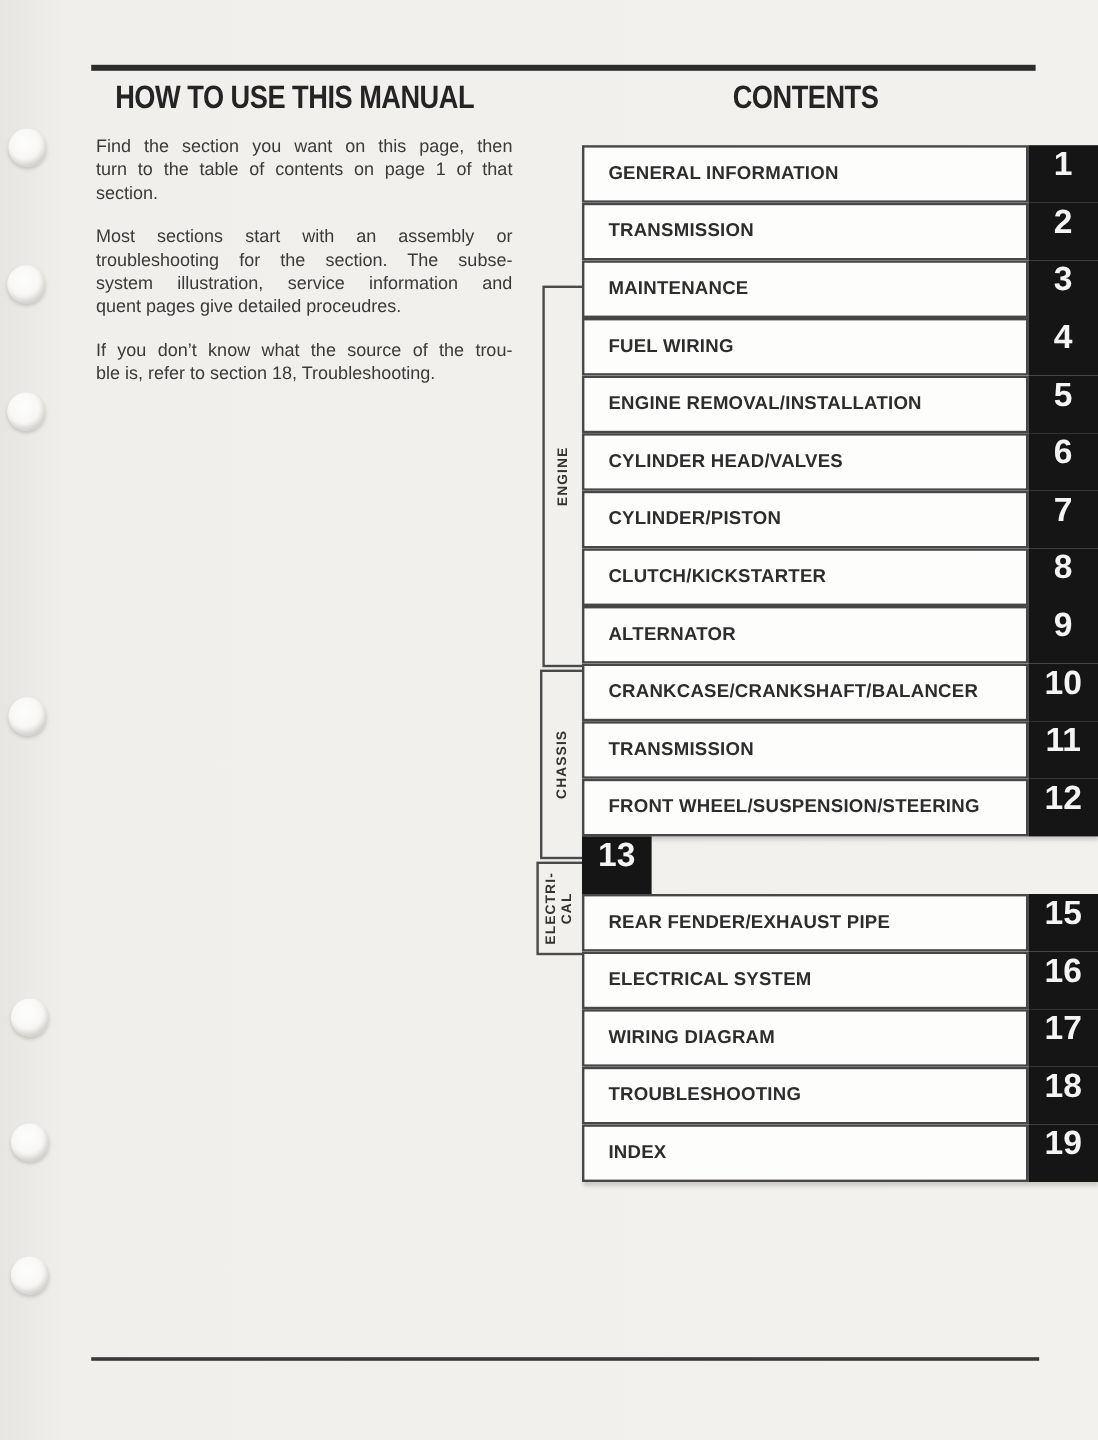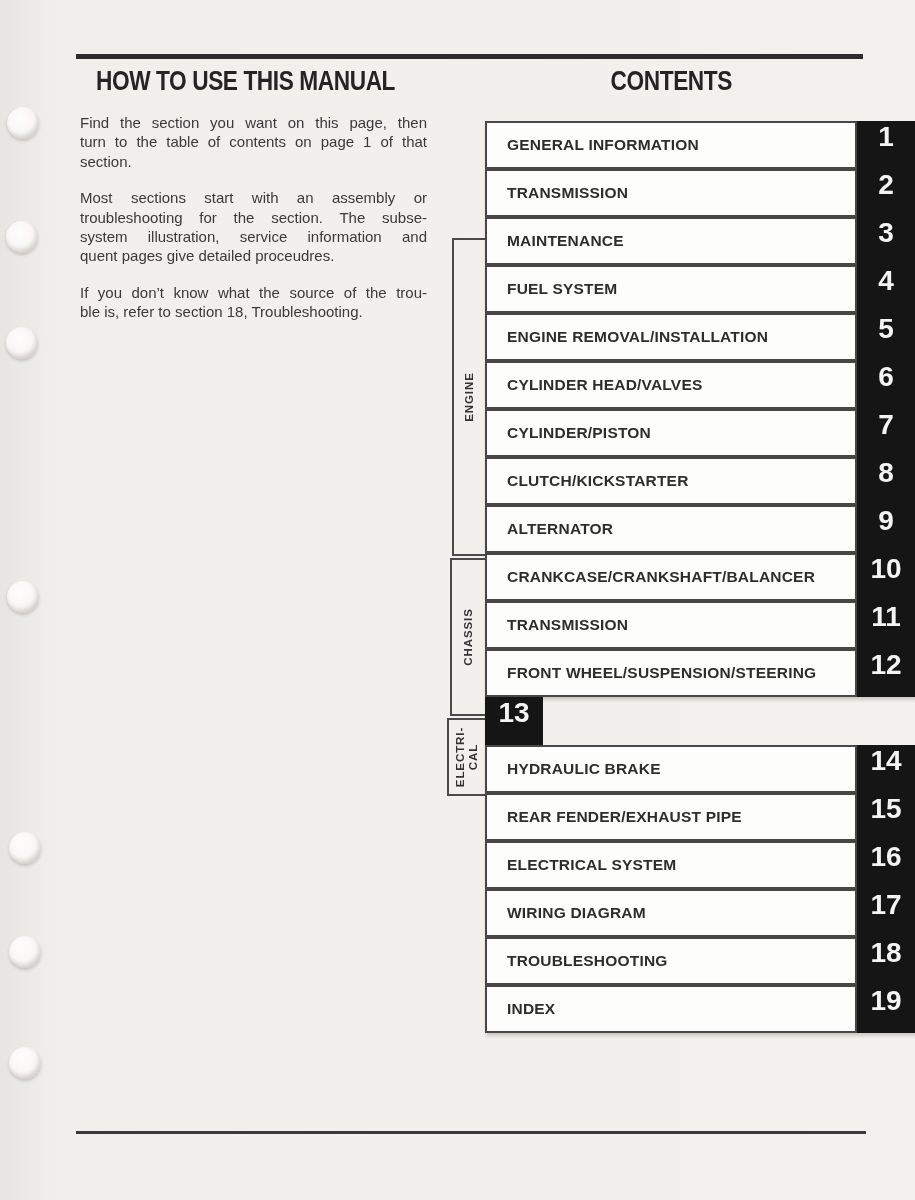--- a/index.html
+++ b/index.html
@@ -126,21 +126,21 @@
       <div class="row-num">2</div>
     </div>
     <div class="row">
       <div class="row-title-box">
           <span>MAINTENANCE</span>
         </div>
       <div class="row-num">3</div>
     </div>
     <div class="row">
       <div class="row-title-box">
-          <span>FUEL SYSTEM</span>
+          <span>FUEL WIRING</span>
         </div>
       <div class="row-num">4</div>
     </div>
     <div class="row">
       <div class="row-title-box">
           <span>ENGINE REMOVAL/INSTALLATION</span>
         </div>
       <div class="row-num">5</div>
     </div>
     <div class="row">
@@ -180,26 +180,20 @@
       <div class="row-num">11</div>
     </div>
     <div class="row">
       <div class="row-title-box">
           <span>FRONT WHEEL/SUSPENSION/STEERING</span>
         </div>
       <div class="row-num">12</div>
     </div>
     <div class="row">
       <div class="row-num">13</div>
-    </div>
-    <div class="row">
-      <div class="row-title-box">
-          <span>HYDRAULIC BRAKE</span>
-        </div>
-      <div class="row-num">14</div>
     </div>
     <div class="row">
       <div class="row-title-box">
           <span>REAR FENDER/EXHAUST PIPE</span>
         </div>
       <div class="row-num">15</div>
     </div>
     <div class="row">
       <div class="row-title-box">
           <span>ELECTRICAL SYSTEM</span>

